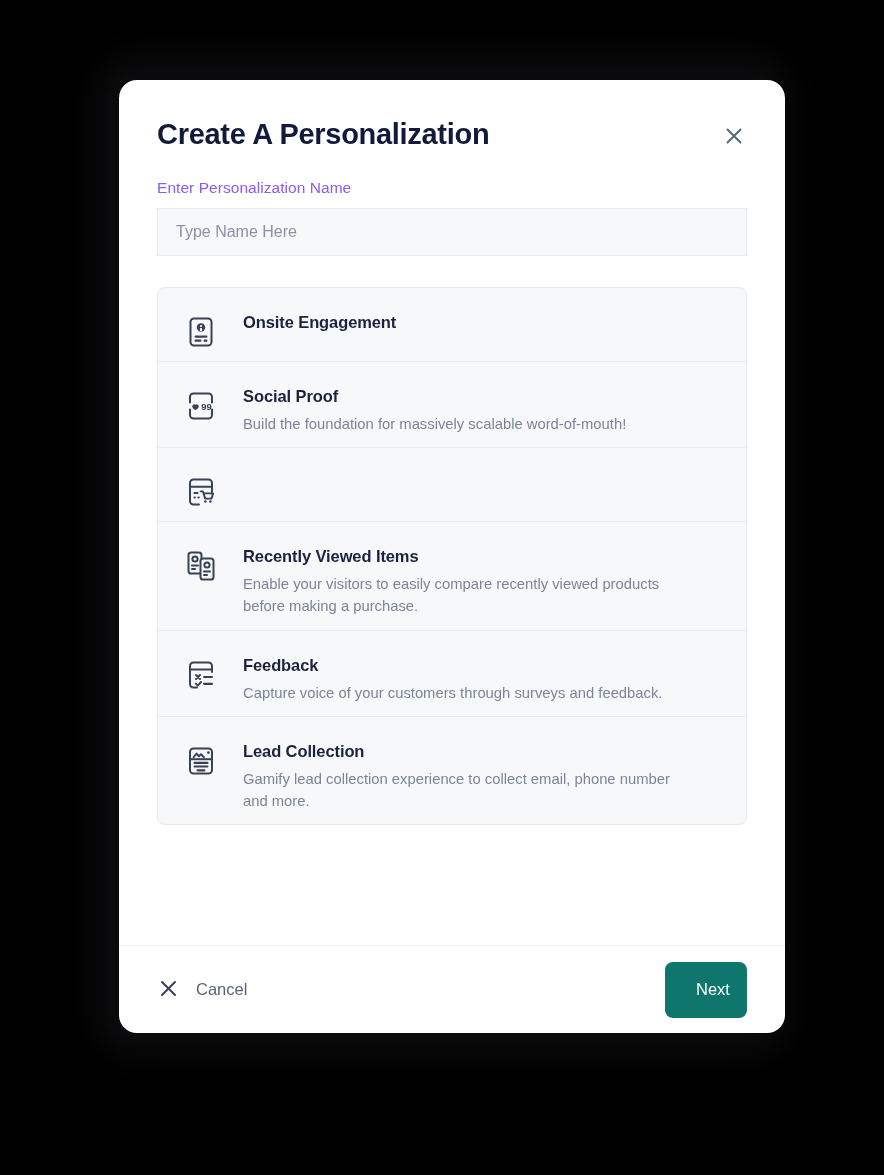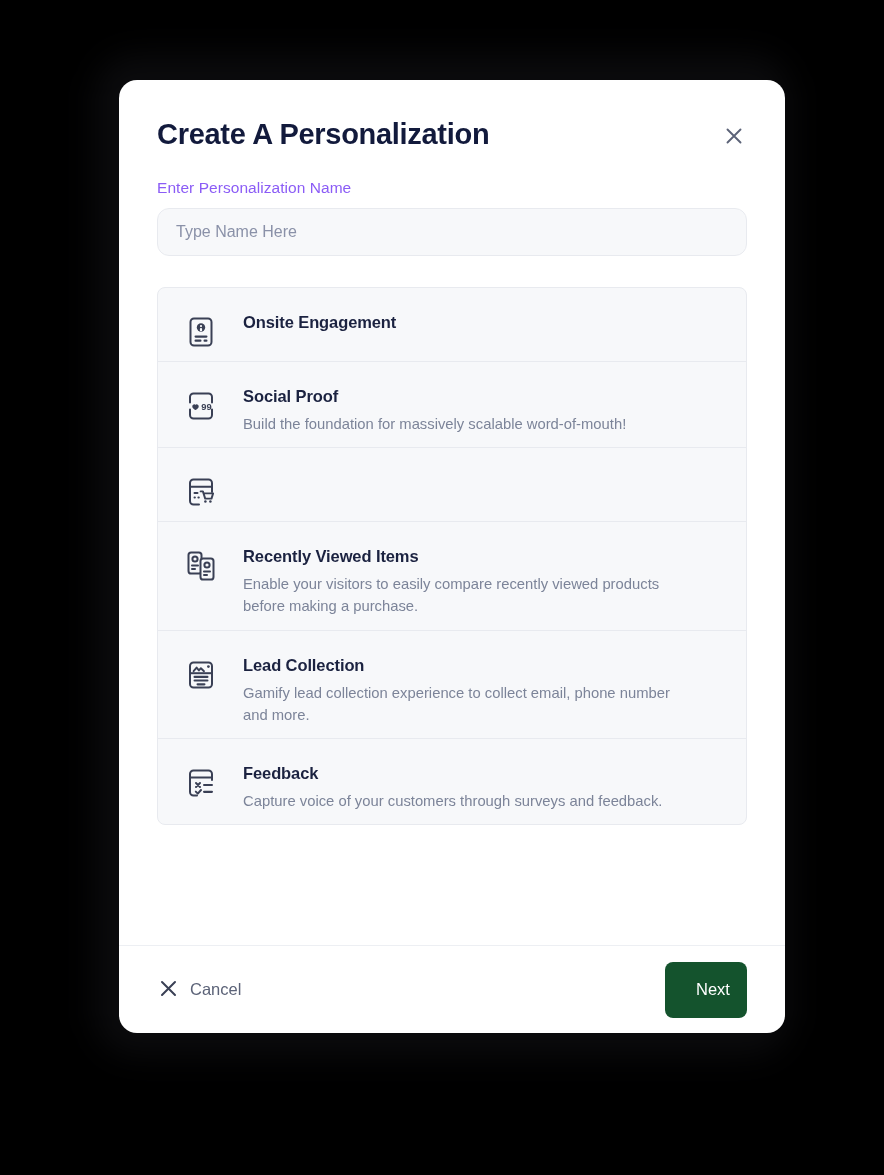--- a/index.html
+++ b/index.html
@@ -84,21 +84,21 @@
     color: #8b5cf6;
     margin-bottom: 11px;
     letter-spacing: 0.05px;
   }
 
   .name-input {
     width: 100%;
     height: 48px;
     background: #F7F8FA;
     border: 1px solid #E8EAEF;
-    border-radius: 12px;
+    border-radius: 0;
     padding: 0 18px;
     font-family: "Liberation Sans", sans-serif;
     font-size: 16px;
     color: #31395B;
     outline: none;
   }
   .name-input::placeholder { color: #8A91A8; }
 
   
   .options-wrap {
@@ -152,33 +152,33 @@
     height: 88px;
     display: flex;
     align-items: center;
     justify-content: space-between;
     padding: 0 38px;
   }
 
   .cancel-btn {
     display: flex;
     align-items: center;
-    gap: 12px;
+    gap: 18px;
     background: none;
     border: none;
     cursor: pointer;
     padding: 6px 2px;
     font-family: "Liberation Sans", sans-serif;
   }
   .cancel-label { font-size: 16.5px; color: #5C6378; }
 
   .next-btn {
     width: 82px;
     height: 56px;
-    background: #14532d;
+    background: #0f766e;
     border: none;
     border-radius: 8px;
     color: #ffffff;
     font-size: 16.5px;
     font-family: "Liberation Sans", sans-serif;
     cursor: pointer;
     padding-left: 14px;
   }
 </style>
 </head>
@@ -267,52 +267,52 @@
         </div>
         <div class="option-text">
           <div class="option-title">Recently Viewed Items</div>
           <div class="option-desc">Enable your visitors to easily compare recently viewed products before making a purchase.</div>
         </div>
       </div>
 
       <div class="option-row">
         <div class="option-icon">
           <svg width="34" height="34" viewBox="0 0 34 34" fill="none">
+            <path d="M28 14 V8 a3.5 3.5 0 0 0-3.5-3.5 h-15 A3.5 3.5 0 0 0 6 8 v18 a3.5 3.5 0 0 0 3.5 3.5 H13" stroke="#3A4055" stroke-width="2" stroke-linecap="round"></path>
+            <path d="M6 11.5 H28" stroke="#3A4055" stroke-width="2"></path>
+            <path d="M12 17 l4 4 M16 17 l-4 4" stroke="#3A4055" stroke-width="2" stroke-linecap="round"></path>
+            <rect x="19" y="18" width="10" height="2.1" rx="1.05" fill="#3A4055"></rect>
+            <path d="M11.8 25.6 l2 2 3.2-3.6" stroke="#3A4055" stroke-width="2" stroke-linecap="round" stroke-linejoin="round"></path>
+            <rect x="19" y="24.8" width="10" height="2.1" rx="1.05" fill="#3A4055"></rect>
+          </svg>
+        </div>
+        <div class="option-text">
+          <div class="option-title">Feedback</div>
+          <div class="option-desc">Capture voice of your customers through surveys and feedback.</div>
+        </div>
+      </div>
+
+      <div class="option-row">
+        <div class="option-icon">
+          <svg width="34" height="34" viewBox="0 0 34 34" fill="none">
             <rect x="6" y="4.5" width="22" height="25" rx="3.5" stroke="#3A4055" stroke-width="2"></rect>
             <path d="M6 15.2 H28" stroke="#3A4055" stroke-width="2"></path>
             <path d="M9.6 13.2 l3-3.6 2.3 2.8 2-2.2 3.1 3" stroke="#3A4055" stroke-width="1.9" stroke-linecap="round" stroke-linejoin="round"></path>
             <circle cx="24.4" cy="8.6" r="1.4" fill="#3A4055"></circle>
             <rect x="9.5" y="17.8" width="15" height="2.2" rx="1.1" fill="#3A4055"></rect>
             <rect x="9.5" y="21.4" width="15" height="2.2" rx="1.1" fill="#3A4055"></rect>
             <rect x="12.5" y="25.2" width="9" height="2.2" rx="1.1" fill="#3A4055"></rect>
           </svg>
         </div>
         <div class="option-text">
           <div class="option-title">Lead Collection</div>
           <div class="option-desc">Gamify lead collection experience to collect email, phone number and more.</div>
         </div>
       </div>
 
-      <div class="option-row">
-        <div class="option-icon">
-          <svg width="34" height="34" viewBox="0 0 34 34" fill="none">
-            <path d="M28 14 V8 a3.5 3.5 0 0 0-3.5-3.5 h-15 A3.5 3.5 0 0 0 6 8 v18 a3.5 3.5 0 0 0 3.5 3.5 H13" stroke="#3A4055" stroke-width="2" stroke-linecap="round"></path>
-            <path d="M6 11.5 H28" stroke="#3A4055" stroke-width="2"></path>
-            <path d="M12 17 l4 4 M16 17 l-4 4" stroke="#3A4055" stroke-width="2" stroke-linecap="round"></path>
-            <rect x="19" y="18" width="10" height="2.1" rx="1.05" fill="#3A4055"></rect>
-            <path d="M11.8 25.6 l2 2 3.2-3.6" stroke="#3A4055" stroke-width="2" stroke-linecap="round" stroke-linejoin="round"></path>
-            <rect x="19" y="24.8" width="10" height="2.1" rx="1.05" fill="#3A4055"></rect>
-          </svg>
-        </div>
-        <div class="option-text">
-          <div class="option-title">Feedback</div>
-          <div class="option-desc">Capture voice of your customers through surveys and feedback.</div>
-        </div>
-      </div>
-
     </div>
 
     <div class="modal-footer">
       <button class="cancel-btn">
         <span>
           <svg width="19" height="19" viewBox="0 0 19 19" fill="none">
             <path d="M3 3 L16 16 M16 3 L3 16" stroke="#3A4055" stroke-width="2" stroke-linecap="round"></path>
           </svg>
         </span>
         <span class="cancel-label">Cancel</span>

